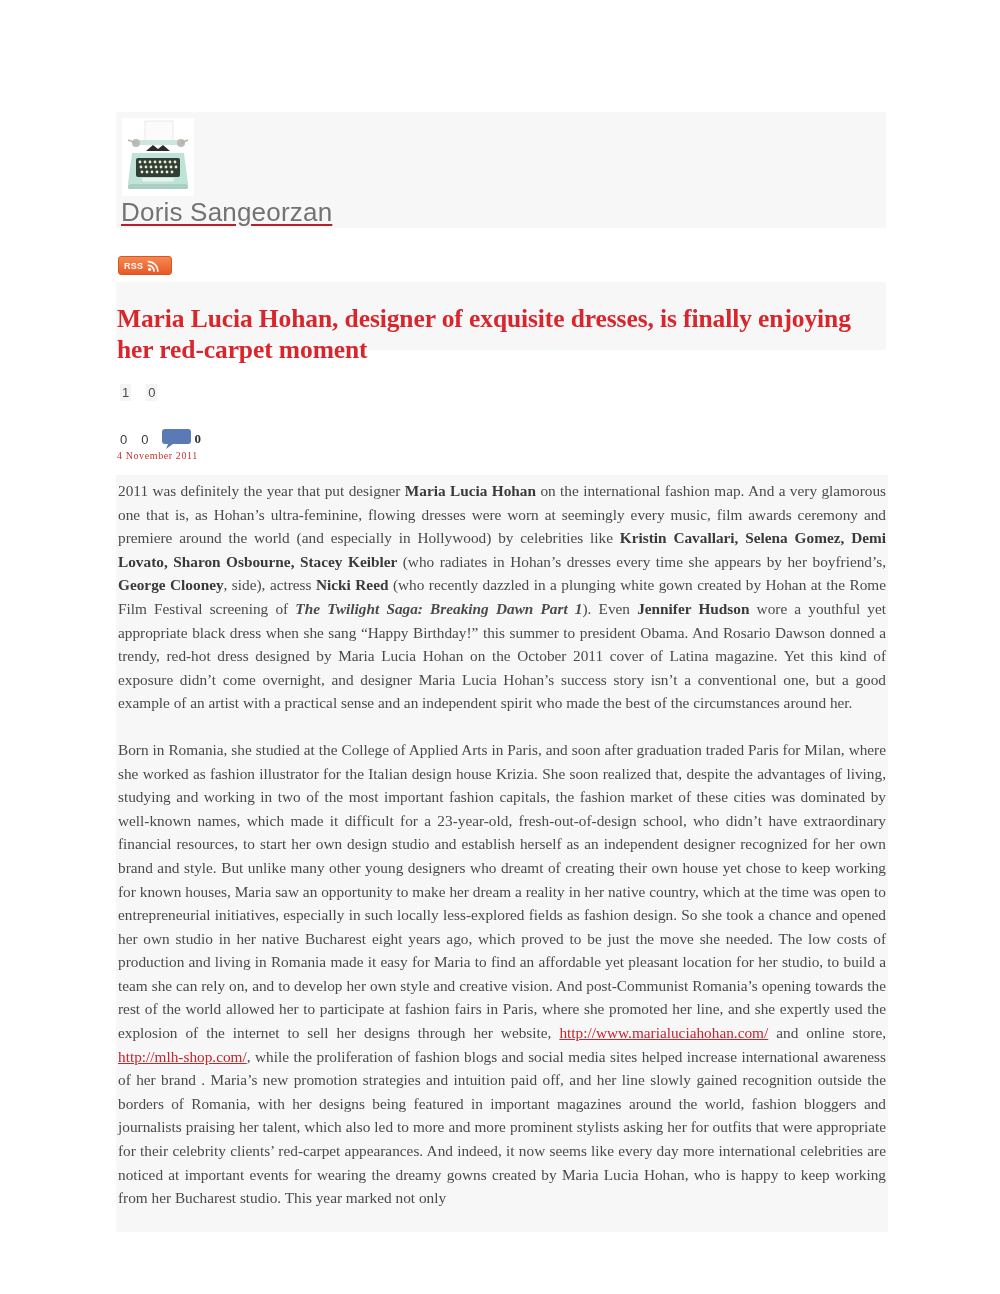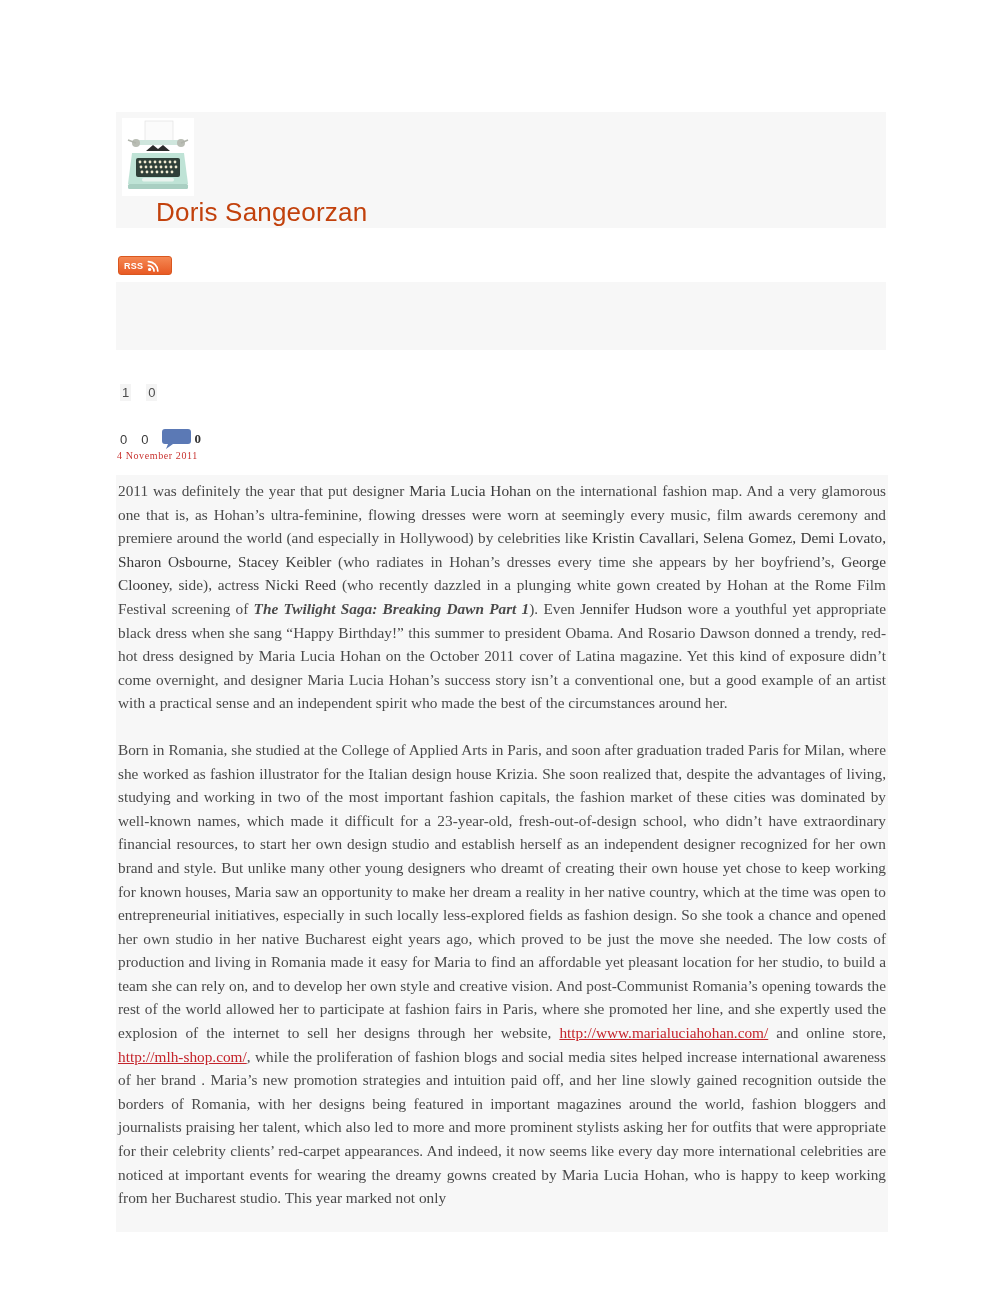--- a/index.html
+++ b/index.html
@@ -40,26 +40,26 @@
     height: 78px;
     background: #ffffff;
   }
   .blog-title-link {
     position: absolute;
     left: 121px;
     top: 197px;
     font-family: "Liberation Sans", sans-serif;
     font-size: 26px;
     letter-spacing: 0.2px;
-    color: #c2410c;
+    color: #737373;
+    text-decoration: underline;
     text-decoration-color: #b5202a;
     text-underline-offset: 3px;
     white-space: nowrap;
     cursor: pointer;
-    margin-left: 35px;
   }
 
   
   .rss-badge {
     position: absolute;
     left: 118px;
     top: 256px;
     width: 54px;
     height: 19px;
     border-radius: 3px;
@@ -172,21 +172,21 @@
     font-size: 15.3px;
     line-height: 23.6px;
     text-align: justify;
     padding: 4px 2px 6px 2px;
     box-sizing: border-box;
   }
   .article-body p {
     margin: 0 0 23px 0;
   }
   .article-body p:last-child { margin-bottom: 16px; }
-  .article-body b { font-weight: normal; color: #3a3a3a; }
+  .article-body b { font-weight: bold; color: #3a3a3a; }
   .article-body i { font-style: italic; font-weight: bold; }
   .body-link {
     color: #c4242b;
     text-decoration: underline;
     text-decoration-color: #c4242b;
     cursor: pointer;
   }
 </style>
 </head>
 <body>
@@ -251,20 +251,21 @@
   <div class="rss-badge">
     <span class="rss-badge-label">RSS</span>
     <svg class="rss-wave" viewBox="0 0 13 13" aria-hidden="true">
       <circle cx="2.6" cy="10.4" r="1.6" fill="#ffffff"></circle>
       <path d="M1.4 6.4 A5.6 5.6 0 0 1 7 12" stroke="#ffffff" stroke-width="1.7" fill="none" stroke-linecap="round"></path>
       <path d="M1.4 2.6 A9.4 9.4 0 0 1 10.8 12" stroke="#ffffff" stroke-width="1.7" fill="none" stroke-linecap="round"></path>
     </svg>
   </div>
 
   <div class="title-band"></div>
+  <h1 class="post-title">Maria Lucia Hohan, designer of exquisite dresses, is finally enjoying her red-carpet moment</h1>
 
   <div class="counters-row-1">
     <span class="counter-num">1</span>
     <span class="counter-num">0</span>
   </div>
 
   <div class="counters-row-2">
     <span class="counter-num-plain">0</span>
     <span class="counter-num-plain">0</span>
     <span class="comment-bubble-wrap">

